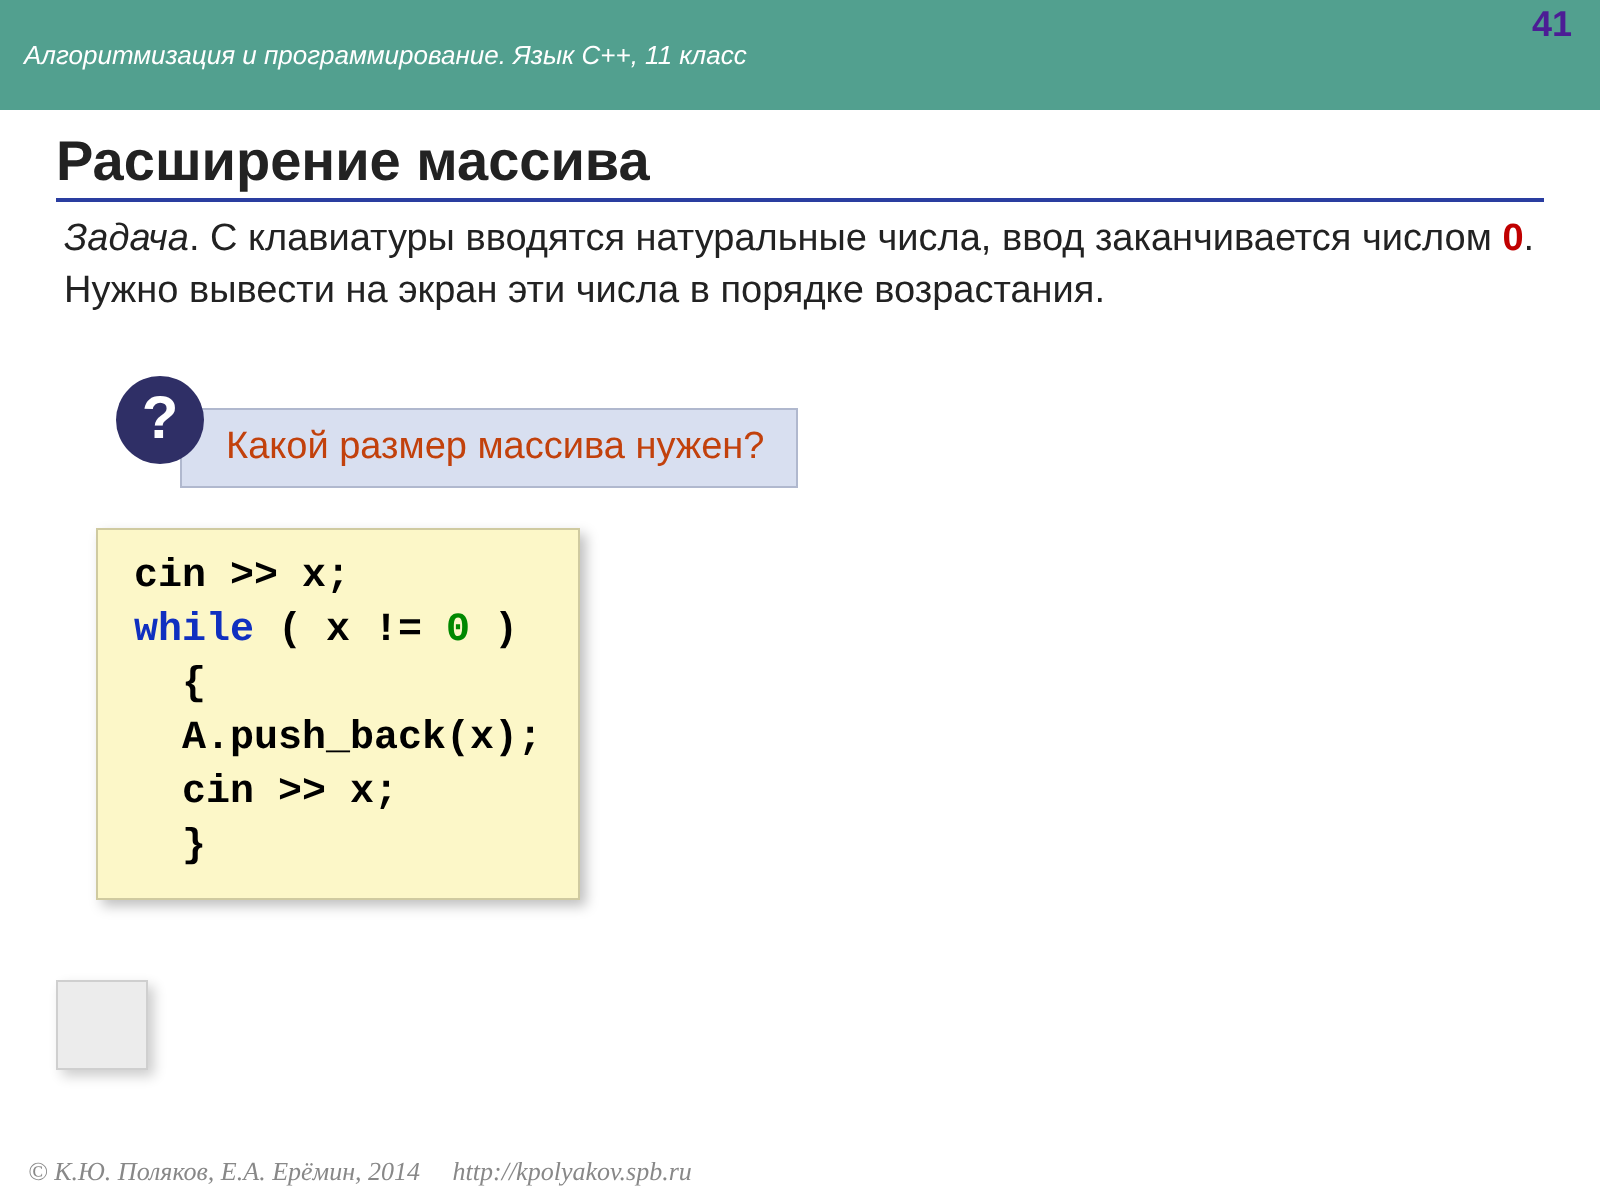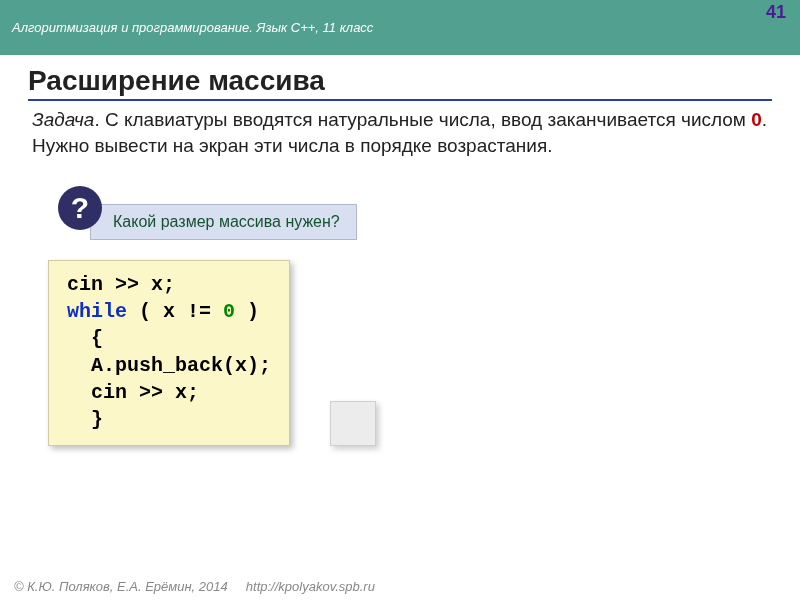--- a/index.html
+++ b/index.html
@@ -60,34 +60,35 @@
     display: flex;
     align-items: center;
     justify-content: center;
     z-index: 2;
     margin-right: -12px;
   }
   .q-box {
     background: #d8dff0;
     border: 1px solid #b0b8ce;
     padding: 8px 16px 8px 22px;
-    font-size: 16px;
-    color: #14532d;
+    font-size: 19px;
+    color: #c2410c;
     margin-top: 28px;
   }
   .sub-heading {
     font-size: 19px;
     font-weight: bold;
     color: #1a237e;
     margin: 0 0 8px 4px;
   }
   .row-mid {
     display: flex;
-    align-items: flex-end;
+    align-items: flex-start;
     gap: 40px;
+    flex-direction: column;
   }
   .code-box {
     background: #fcf7c8;
     border: 1px solid #cfcaa0;
     box-shadow: 3px 3px 6px rgba(0,0,0,0.25);
     font-family: "Courier New", monospace;
     font-size: 20px;
     font-weight: bold;
     line-height: 1.35;
     padding: 10px 18px 12px 18px;
@@ -107,20 +108,21 @@
     line-height: 1.2;
     color: #222;
   }
   .footer {
     position: absolute;
     bottom: 6px;
     left: 14px;
     font-size: 13px;
     font-style: italic;
     color: #888;
+    font-family: Liberation Serif, serif;
   }
 </style>
 </head>
 <body>
 
 <div class="top-bar">
   <span>Алгоритмизация и программирование. Язык C++, 11 класс</span>
   <span class="page-num">41</span>
 </div>
 

